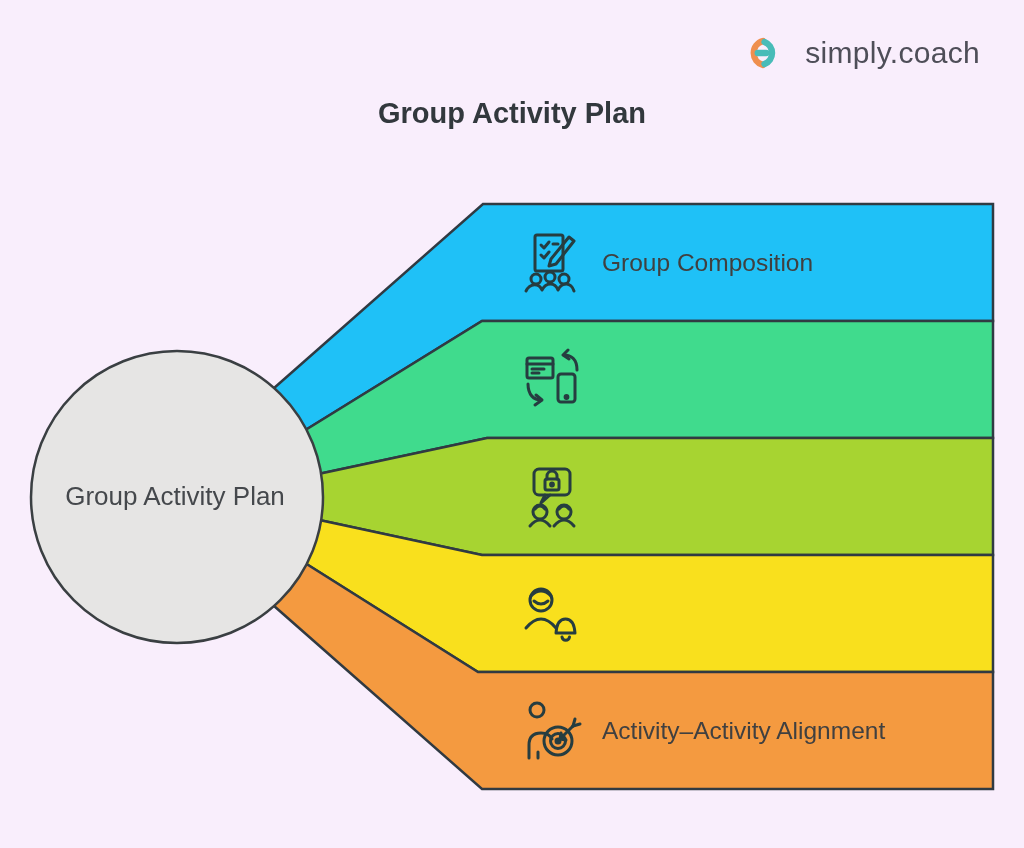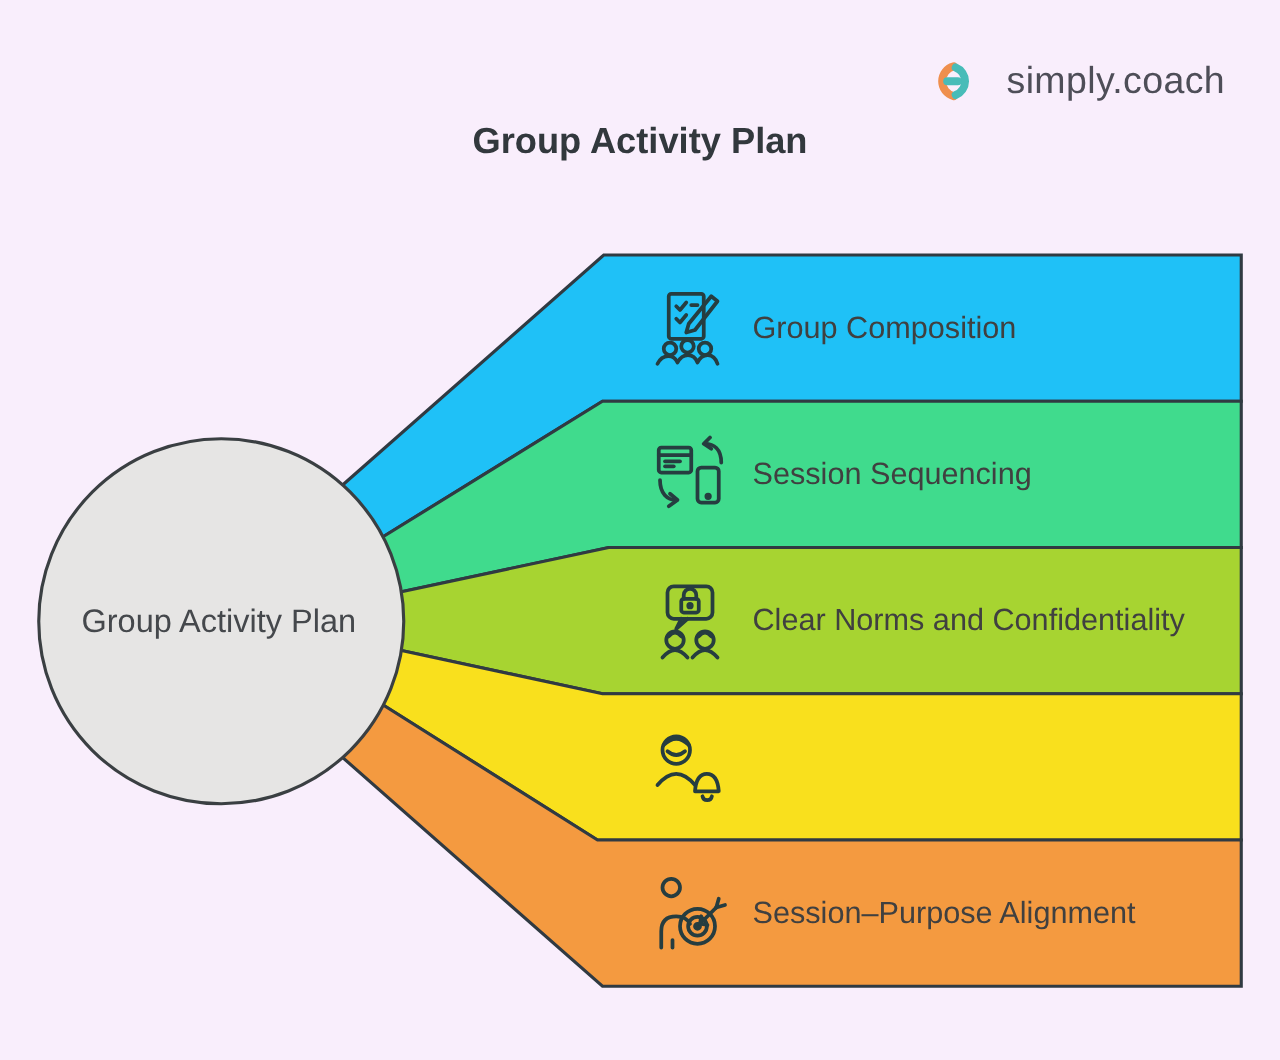--- a/index.html
+++ b/index.html
@@ -9,21 +9,21 @@
   }
   .canvas{
     position:relative;
     width:1024px;height:848px;
     background:#f9eefc;
     overflow:hidden;
   }
   
   .logo{
     position:absolute;top:36px;right:44px;
-    display:flex;align-items:flex-end;gap:26px;margin-top:12px;
+    display:flex;align-items:flex-end;gap:26px;
   }
   .logo-text{
     font-size:30px;font-weight:500;color:#4e4e58;letter-spacing:.3px;
   }
   .page-title{
     position:absolute;top:97px;left:0;width:100%;
     text-align:center;
     font-size:29px;font-weight:700;color:#32383d;
     margin:0;
   }
@@ -114,40 +114,38 @@
         <line x1="12" y1="25" x2="19" y2="25"></line>
         <rect x="38" y="26" width="17" height="28" rx="3"></rect>
         <circle cx="46.5" cy="49" r="1.4" fill="#263d40"></circle>
         <path d="M57 22 C57 11 51 7 44 7"></path>
         <polyline points="48,2 43,7 49,11"></polyline>
         <path d="M8 36 C8 47 14 52 21 52"></path>
         <polyline points="16,47 22,52 15,57"></polyline>
       </g>
     </svg>
   </div>
-  <div class="band-label" style="top:380px">Session Sequencing</div>
 
   <div class="band-icon" style="top:497px">
     <svg viewBox="0 0 64 64">
       <g class="lineart">
         <rect x="14" y="4" width="36" height="26" rx="5"></rect>
         <path d="M25 30 l-4 8 9-8"></path>
         <path d="M27 14 v-3 a5 5 0 0 1 10 0 v3"></path>
         <rect x="25" y="14" width="14" height="11" rx="2"></rect>
         <circle cx="32" cy="19.5" r="1.4" fill="#263d40"></circle>
         <circle cx="20" cy="47" r="7"></circle>
         <path d="M15 44 q5 -6 10 0"></path>
         <path d="M10 61 q10 -12 20 0"></path>
         <circle cx="44" cy="47" r="7"></circle>
         <path d="M39 44 q5 -6 10 0"></path>
         <path d="M34 61 q10 -12 20 0"></path>
       </g>
     </svg>
   </div>
-  <div class="band-label" style="top:497px">Clear Norms and Confidentiality</div>
 
   <div class="band-icon" style="top:613px">
     <svg viewBox="0 0 64 64">
       <g class="lineart">
         <circle cx="21" cy="19" r="11"></circle>
         <path d="M11 15 q10 -10 20 0"></path>
         <path d="M14 20 q7 6 14 0"></path>
         <path d="M6 47 q15 -18 30 0"></path>
         <path d="M36 52 q1 -14 9.5 -14 q8.5 0 9.5 14 z"></path>
         <path d="M42 56 a3.8 3.8 0 0 0 7.5 0"></path>
@@ -164,15 +162,15 @@
         <circle cx="38" cy="42" r="14"></circle>
         <circle cx="38" cy="42" r="7.5"></circle>
         <circle cx="38" cy="42" r="2" fill="#263d40"></circle>
         <line x1="53" y1="27" x2="40" y2="40"></line>
         <path d="M53 27 l7 -2"></path>
         <path d="M53 27 l2 -7"></path>
         <polyline points="41,34 40,40 46,41"></polyline>
       </g>
     </svg>
   </div>
-  <div class="band-label" style="top:731px">Session–Purpose Alignment</div>
+  <div class="band-label" style="top:731px">Activity–Activity Alignment</div>
 
 </div>
 
 </body></html>

